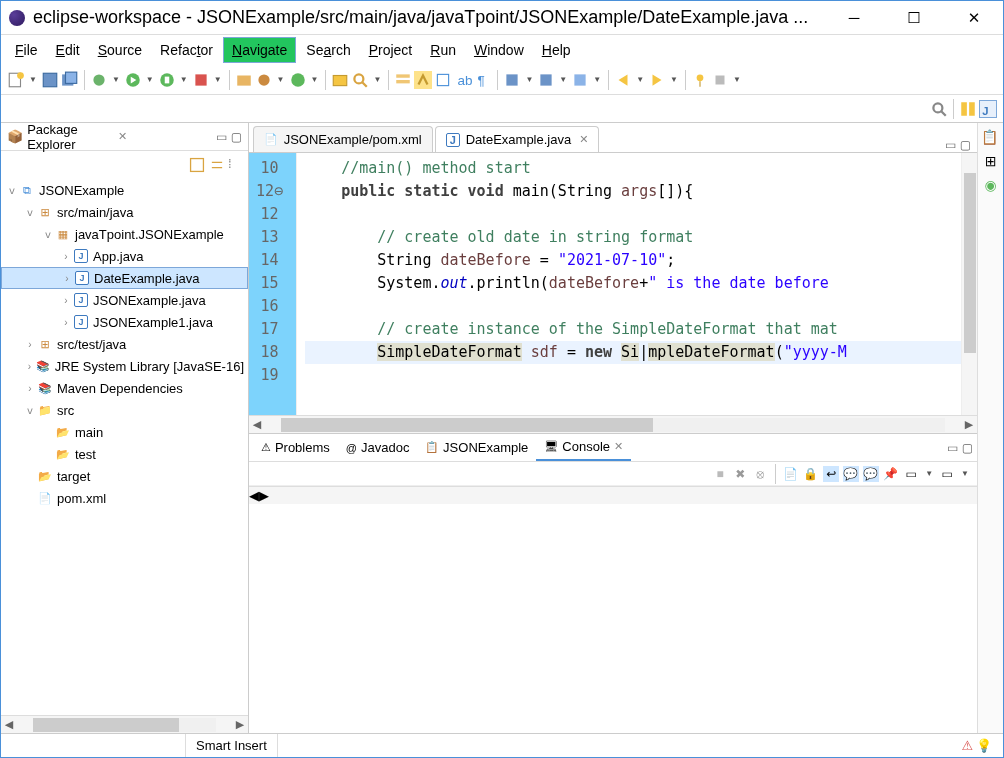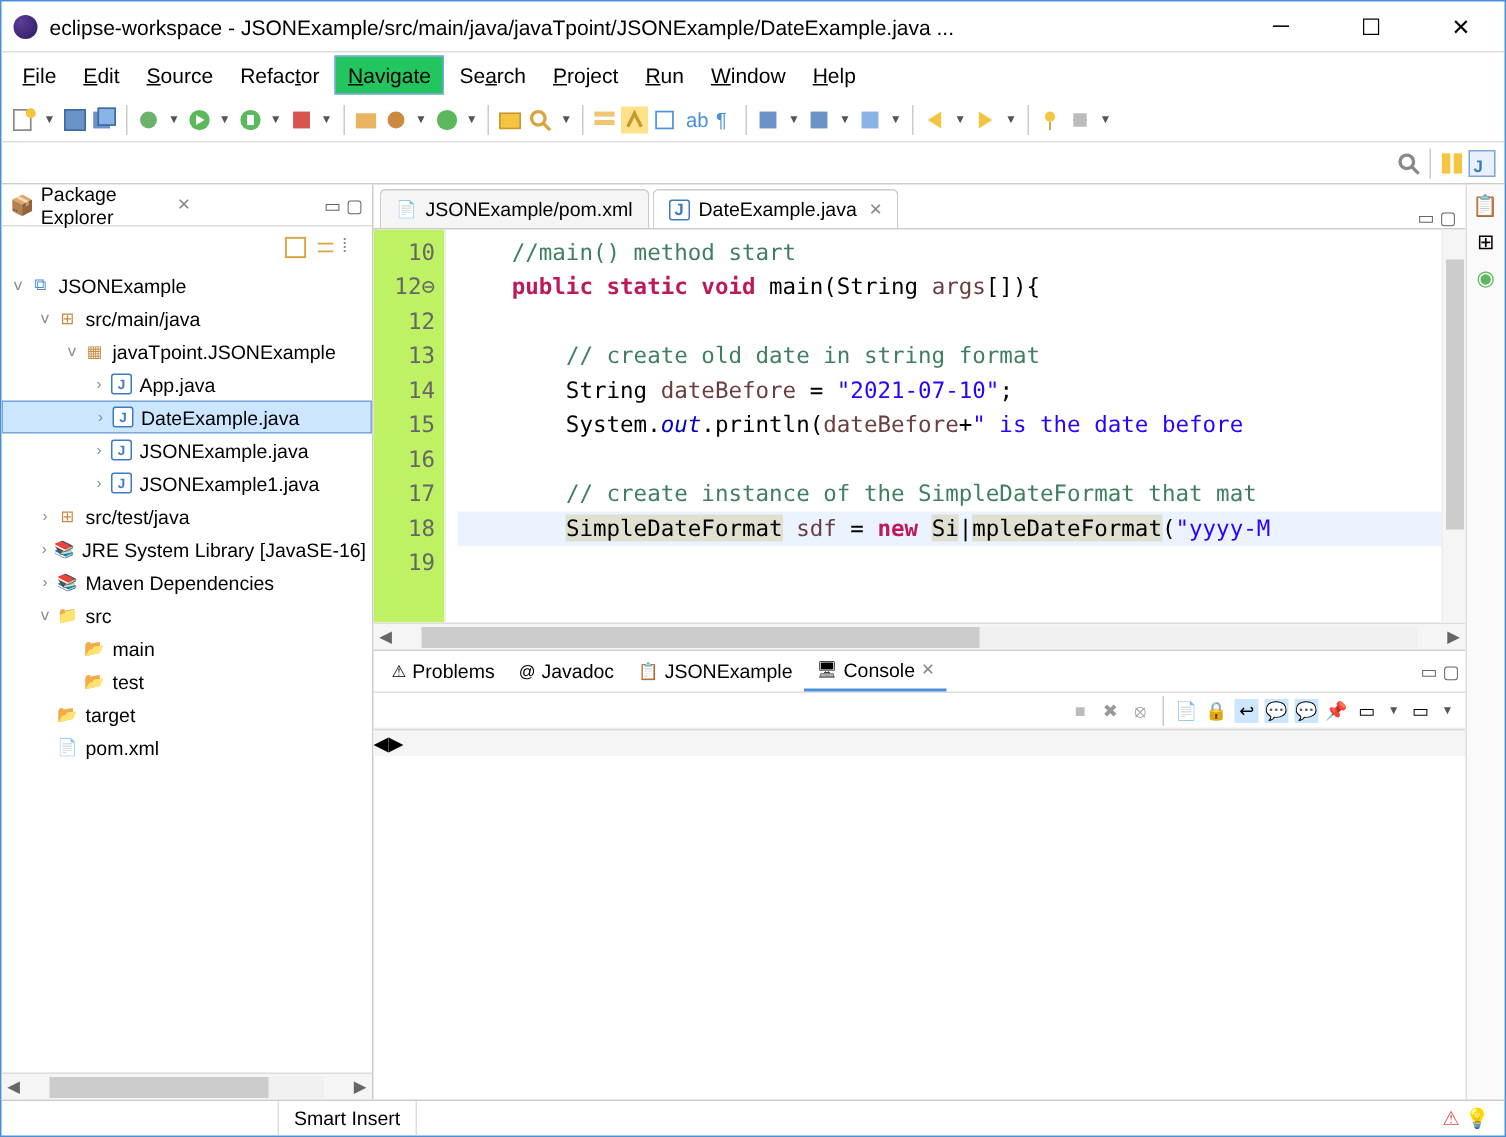--- a/index.html
+++ b/index.html
@@ -1,19 +1,19 @@
 <!DOCTYPE html>
 <html><head>
 <meta charset="utf-8">
 <style>
 * { box-sizing: border-box; margin: 0; padding: 0; }
 body { font-family: "Segoe UI", Tahoma, sans-serif; font-size: 13px; background: #fff; width: 1004px; height: 758px; overflow: hidden; border: 1px solid #4a90d9; display: flex; flex-direction: column; }
 .titlebar { display: flex; align-items: center; height: 34px; padding: 0 8px; border-bottom: 1px solid #ddd; }
 .titlebar .eclipse-ico { width: 16px; height: 16px; margin-right: 8px; background: radial-gradient(circle at 30% 30%, #5a3d99, #2e1a5e); border-radius: 50%; }
-.titlebar .title { flex: 1; font-size: 14px; color: #000; }
+.titlebar .title { flex: 1; font-size: 18px; color: #000; }
 .winbtns { display: flex; gap: 18px; }
 .winbtn { width: 42px; height: 28px; display: flex; align-items: center; justify-content: center; font-size: 15px; cursor: pointer; }
 .menubar { display: flex; align-items: center; height: 30px; padding: 0 6px; gap: 2px; }
 .menubar span { padding: 4px 8px; font-size: 14px; cursor: pointer; }
 .menubar span u { text-decoration: underline; }
 .menubar .sel { border: 1px solid #7da7d9; background: #22c55e; }
 .toolbar { display: flex; align-items: center; height: 30px; padding: 0 6px; gap: 2px; border-bottom: 1px solid #ddd; overflow: hidden; }
 .tb { width: 18px; height: 18px; display: inline-block; }
 .tb svg { width: 18px; height: 18px; }
 .drop { font-size: 8px; color: #555; padding: 0 2px; }
@@ -33,26 +33,26 @@
 .tree-ico { width: 16px; height: 16px; margin-right: 4px; display: inline-flex; align-items: center; justify-content: center; font-size: 11px; }
 .tree-lbl { font-size: 13px; }
 .editor-area { flex: 1; display: flex; flex-direction: column; }
 .editor-tabs { display: flex; align-items: flex-end; height: 30px; border-bottom: 1px solid #ccc; padding-left: 4px; gap: 2px; }
 .etab { display: flex; align-items: center; height: 26px; padding: 0 10px; border: 1px solid #ccc; border-bottom: none; background: #f5f5f5; border-radius: 4px 4px 0 0; font-size: 13px; cursor: pointer; }
 .etab.active { background: #fff; }
 .etab .eico { margin-right: 6px; font-size: 11px; }
 .etab .x { margin-left: 8px; color: #888; font-size: 11px; }
 .editor-tabs .spacer { flex: 1; }
 .editor-body { flex: 1; display: flex; overflow: hidden; position: relative; }
-.gutter { width: 48px; background: #bef264; border-right: 1px solid #eee; text-align: right; padding: 4px 6px 0 0; font-family: Consolas, monospace; font-size: 15px; color: #666; }
+.gutter { width: 48px; background: #7dd3fc; border-right: 1px solid #eee; text-align: center; padding: 4px 6px 0 0; font-family: Consolas, monospace; font-size: 15px; color: #666; }
 .gutter div { height: 23px; line-height: 23px; }
 .code { flex: 1; font-family: Consolas, monospace; font-size: 15px; padding: 4px 0 0 8px; white-space: pre; overflow: hidden; }
 .code .ln { height: 23px; line-height: 23px; }
 .code .hl { background: #eaf3ff; }
-.c-kw { color: #be185d; font-weight: bold; }
+.c-kw { color: #404040; font-weight: bold; }
 .c-cm { color: #3f7f5f; }
 .c-str { color: #2a00ff; }
 .c-st { color: #0000c0; font-style: italic; }
 .c-var { color: #6a3e3e; }
 .hl-ident { background: #e0e0d0; }
 .editor-scroll { height: 18px; border-top: 1px solid #ddd; background: #f5f5f5; display: flex; align-items: center; }
 .editor-scroll .track { flex: 1; height: 14px; background: #f0f0f0; margin: 0 16px; position: relative; }
 .editor-scroll .thumb { position: absolute; left: 0; width: 56%; height: 100%; background: #ccc; }
 .editor-scroll .arr { width: 16px; text-align: center; font-size: 11px; color: #666; }
 .v-scroll { position: absolute; right: 0; top: 0; bottom: 0; width: 16px; background: #f5f5f5; border-left: 1px solid #eee; }

